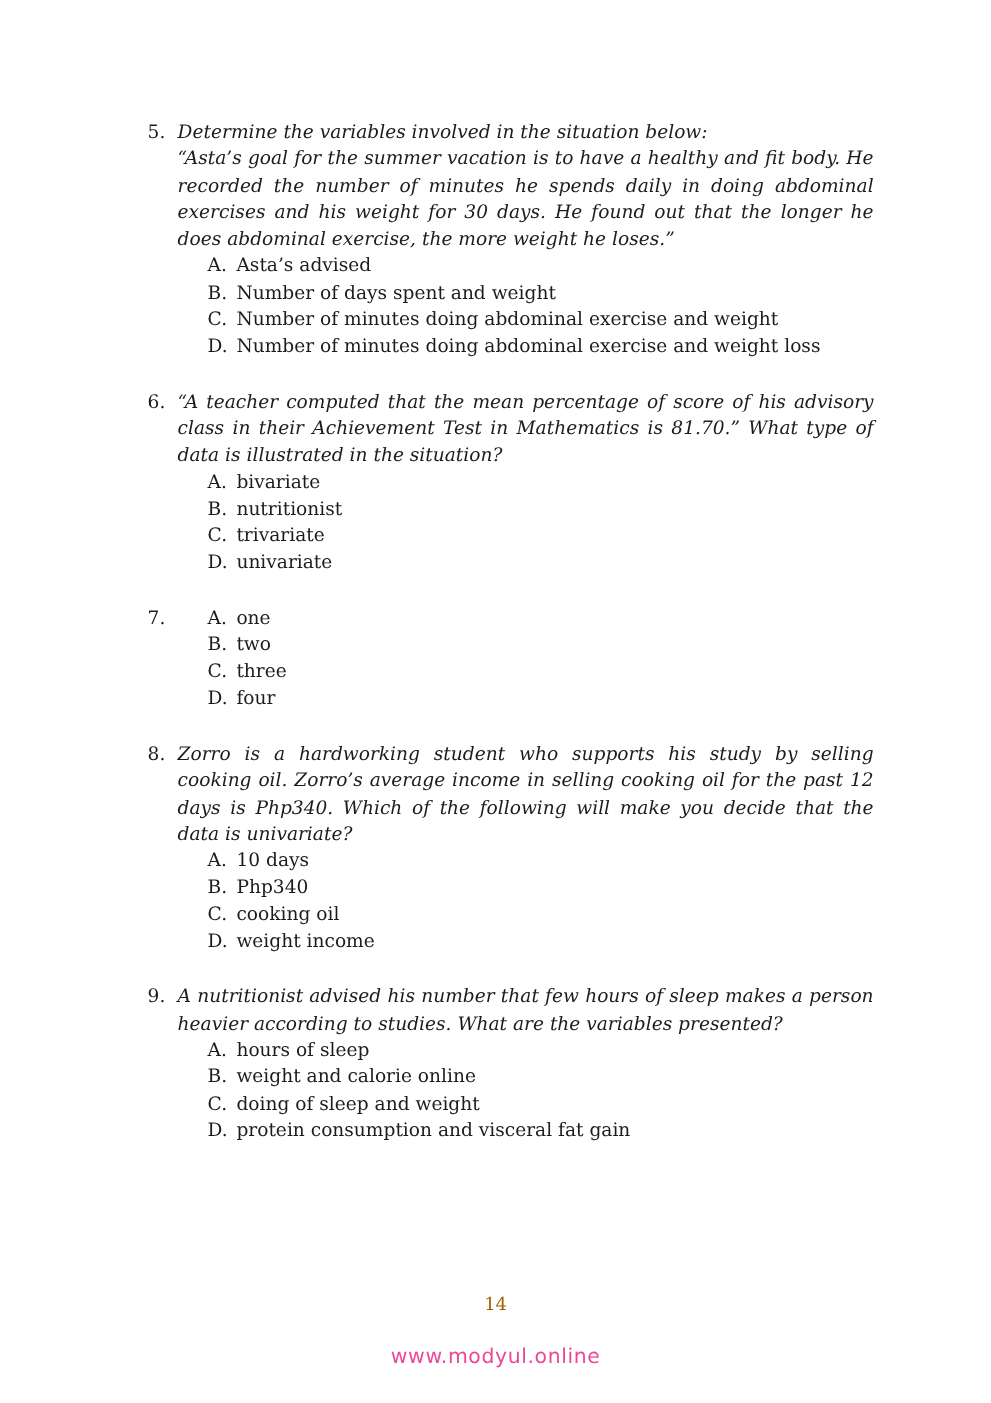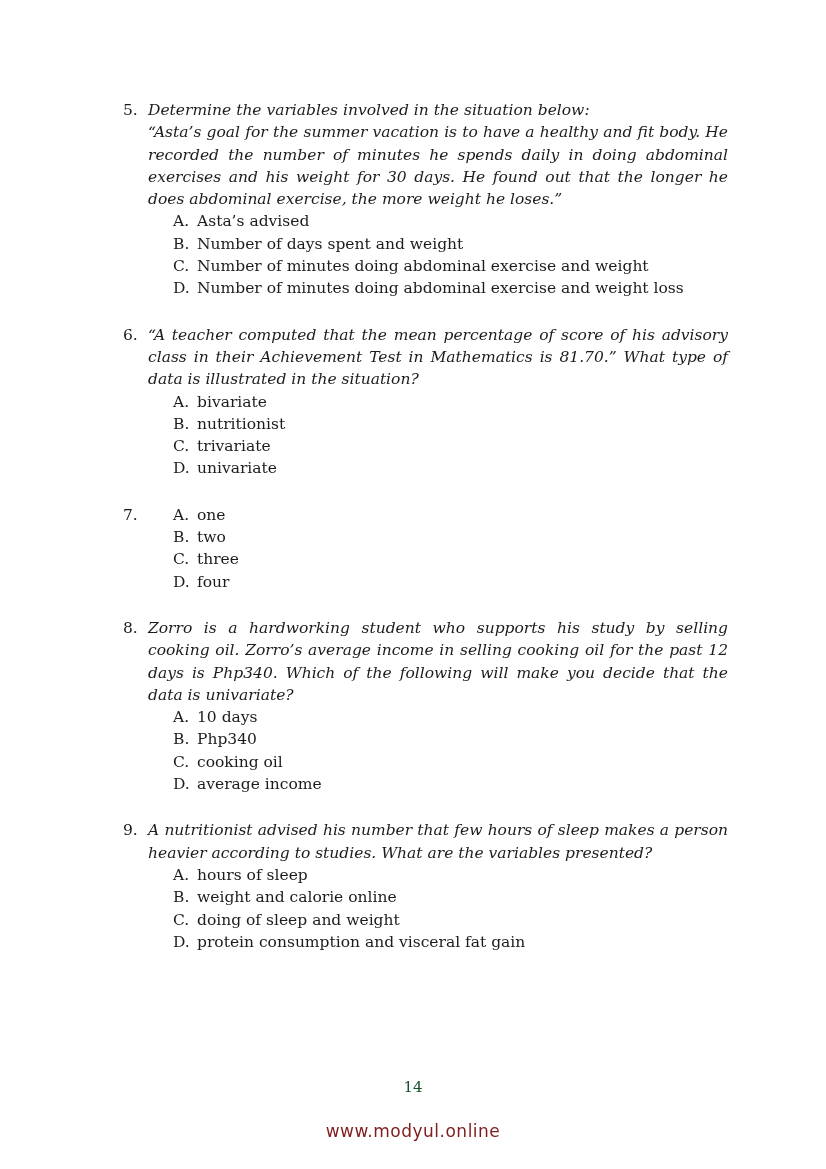--- a/index.html
+++ b/index.html
@@ -55,32 +55,32 @@
   .opt-text {
     flex: 1;
   }
   .page-number {
     position: absolute;
     top: 1078px;
     left: 0;
     width: 826px;
     text-align: center;
     font-size: 15px;
-    color: #14532d;
+    color: #a16207;
   }
   .watermark {
     position: absolute;
     top: 1121px;
     left: 0;
     width: 826px;
     text-align: center;
     font-family: "DejaVu Sans", sans-serif;
     font-size: 17px;
     letter-spacing: 0.5px;
-    color: #7f1d1d;
+    color: #ec4899;
   }
 </style>
 </head>
 <body>
 
 <div class="content">
 
   <div class="question">
     <div class="q-num">5.</div>
     <div class="q-content">
@@ -171,21 +171,21 @@
         <li class="option">
           <span class="opt-letter">B.</span>
           <span class="opt-text">Php340</span>
         </li>
         <li class="option">
           <span class="opt-letter">C.</span>
           <span class="opt-text">cooking oil</span>
         </li>
         <li class="option">
           <span class="opt-letter">D.</span>
-          <span class="opt-text">average income</span>
+          <span class="opt-text">weight income</span>
         </li>
       </ul>
     </div>
   </div>
 
   <div class="question">
     <div class="q-num">9.</div>
     <div class="q-content">
       <div class="q-stem">A nutritionist advised his number that few hours of sleep makes a person heavier according to studies. What are the variables presented?</div>
       <div class="q-quote"></div>

